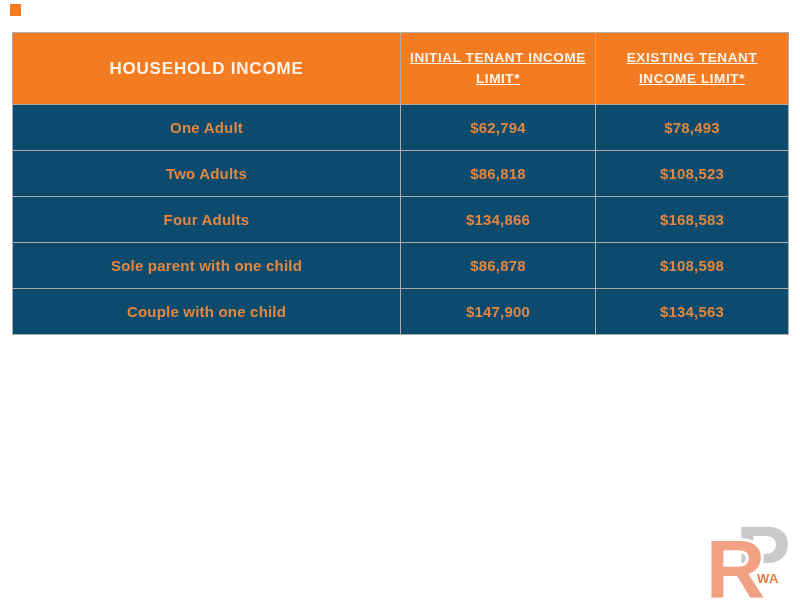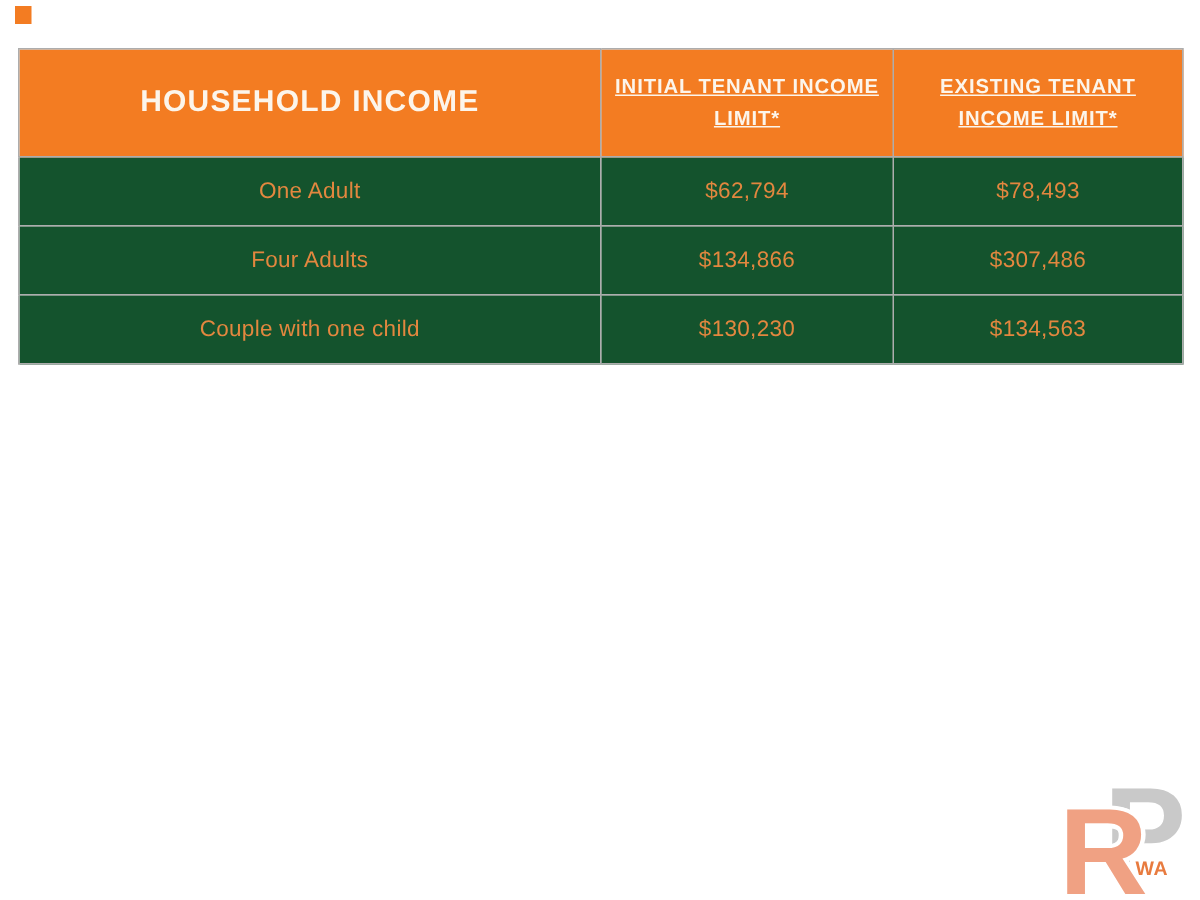--- a/index.html
+++ b/index.html
@@ -40,35 +40,36 @@
     vertical-align: middle;
   }
   thead tr { height: 72px; }
   tbody tr { height: 46px; }
   th {
     background: #f37c22;
     color: #fcf5eb;
     font-weight: bold;
   }
   th.main-head {
-    font-size: 20px;
+    font-size: 17px;
     letter-spacing: 0.8px;
   }
   th.sub-head {
     font-size: 13.5px;
     letter-spacing: 0.6px;
     line-height: 1.55;
     padding: 0 7px;
     text-decoration: underline;
   }
   td {
     color: #e2873f;
     font-size: 15px;
     letter-spacing: 0.2px;
-    background: #14532d;
+    background: #0c4a6e;
+    font-weight: bold;
   }
   
   .watermark {
     position: absolute;
     left: 700px;
     top: 512px;
     width: 100px;
     height: 88px;
     pointer-events: none;
   }
@@ -123,27 +124,37 @@
         <th class="sub-head">EXISTING TENANT INCOME LIMIT*</th>
       </tr>
     </thead>
     <tbody>
         <tr>
           <td>One Adult</td>
           <td>$62,794</td>
           <td>$78,493</td>
         </tr>
         <tr>
+          <td>Two Adults</td>
+          <td>$86,818</td>
+          <td>$108,523</td>
+        </tr>
+        <tr>
           <td>Four Adults</td>
           <td>$134,866</td>
-          <td>$307,486</td>
+          <td>$168,583</td>
+        </tr>
+        <tr>
+          <td>Sole parent with one child</td>
+          <td>$86,878</td>
+          <td>$108,598</td>
         </tr>
         <tr>
           <td>Couple with one child</td>
-          <td>$130,230</td>
+          <td>$147,900</td>
           <td>$134,563</td>
         </tr>
       </tbody>
   </table>
 
   <div class="watermark">
     <span class="wm-p">P</span>
     <span class="wm-r">R</span>
     <span class="wm-wa">WA</span>
   </div>

